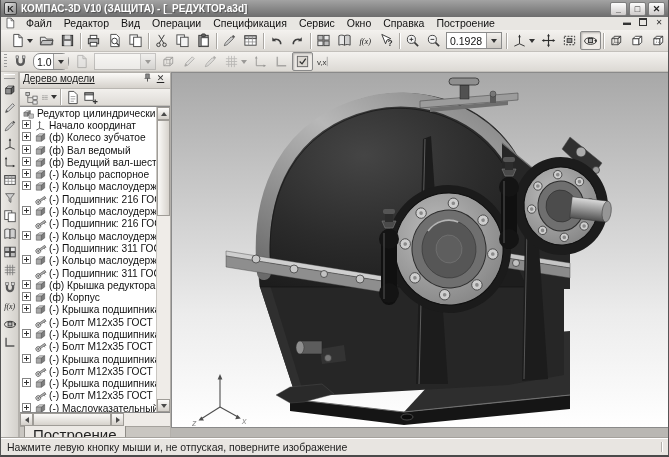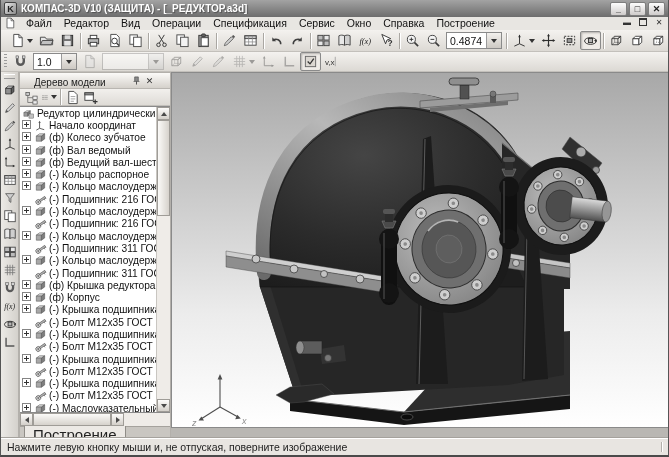--- a/index.html
+++ b/index.html
@@ -49,21 +49,21 @@
   
   #workspace{position:absolute;left:0;top:72px;right:0;height:369px;background:#b9b7b3;}
   #rail{position:absolute;left:0;top:0;width:18px;height:100%;background:linear-gradient(90deg,#eceae6,#d4d1cc);
     border-right:1px solid #b3b0ab;display:flex;flex-direction:column;align-items:center;padding-top:2px;box-sizing:border-box;}
   #rail .hgrip{width:60%;height:3px;border-top:1px solid #fff;border-bottom:1px solid #999;margin-bottom:2px;}
   .railbtn{width:17px;height:18px;display:flex;align-items:center;justify-content:center;}
   
   #treepanel{position:absolute;left:18px;top:0;width:152px;height:100%;background:#e6e3df;
     border:1px solid #b3b0ab;box-sizing:border-box;}
   .tp-header{height:15px;background:linear-gradient(#fbfaf8,#d5d1cb);border-bottom:1px solid #b9b6b1;
-    display:flex;align-items:flex-end;font-size:10px;color:#222;padding:0 14px;}
+    display:flex;align-items:flex-start;font-size:10px;color:#222;padding:0 3px;text-decoration:underline;}
   .tp-header .t{flex:1;}
   .hbtn{width:13px;height:12px;font-size:9px;line-height:11px;text-align:center;color:#333;}
   .tp-toolbar{height:16px;display:flex;align-items:center;background:linear-gradient(#f2f0ed,#dedbd6);
     border-bottom:1px solid #c2bfba;padding-left:2px;}
   .tp-toolbar .tbtn{width:18px;height:15px;}
   .tp-body{position:relative;height:307px;background:#fff;border:1px solid #8a8a8a;border-left:none;border-right:none;
     overflow:hidden;box-sizing:border-box;}
   #treerows{position:absolute;left:0;top:0;right:13px;bottom:0;overflow:hidden;}
   .trow{height:12.3px;display:flex;align-items:center;white-space:nowrap;font-size:10.2px;color:#111;padding-left:2px;}
   .trow .gap{display:inline-block;width:12px;flex:0 0 auto;}
@@ -254,21 +254,21 @@
         </svg>
       </span>
       <span class="tbtn">
         <svg viewBox="0 0 16 16" width="15" height="15">
           <circle cx="6.8" cy="6.8" r="4.3" fill="#f4f4f4" stroke="#3d3d3d"></circle>
           <line x1="10" y1="10" x2="14" y2="14" stroke="#3d3d3d" stroke-width="1.8"></line>
           <path d="M4.8 6.8h4" stroke="#333"></path>
         </svg>
       </span>
       <span class="combo" style="width: 56px;">
-        <span class="combo-val">0.4874</span>
+        <span class="combo-val">0.1928</span>
         <span class="combo-btn">
           <i class="dda"></i>
         </span>
       </span>
       <span class="tsep"></span>
       <span class="tbtn hasdd">
         <svg viewBox="0 0 16 16" width="15" height="15">
           <g stroke="#2e2e2e">
             <line x1="8" y1="11.5" x2="8" y2="2.5"></line>
             <line x1="8" y1="11.5" x2="2.5" y2="14"></line>
@@ -333,21 +333,21 @@
     </div>
   <div id="toolbar2" class="toolbar">
     <span class="grip"></span>
   <span class="tbtn">
         <svg viewBox="0 0 16 16" width="15" height="15">
           <path d="M4.5 2.5v5.5a3.5 3.5 0 0 0 7 0V2.5" fill="none" stroke="#5a5a5a" stroke-width="2.6"></path>
           <rect x="3.2" y="2" width="2.8" height="3" fill="#d4d4d4" stroke="#333" stroke-width=".5"></rect>
           <rect x="10" y="2" width="2.8" height="3" fill="#d4d4d4" stroke="#333" stroke-width=".5"></rect>
         </svg>
       </span>
-      <span class="combo" style="width: 44px;">
+      <span class="combo" style="width: 36px; border-radius: 7px;">
         <span class="combo-val">1.0</span>
         <span class="combo-btn">
           <i class="dda"></i>
         </span>
       </span>
       <span class="tbtn dim">
         <svg viewBox="0 0 16 16" width="15" height="15">
           <path d="M4 1.5h5.5L13 5v9.5H4z" fill="#e2e2e2" stroke="#6a6a6a"></path>
           <path d="M9.5 1.5V5H13" fill="none" stroke="#6a6a6a"></path>
         </svg>

